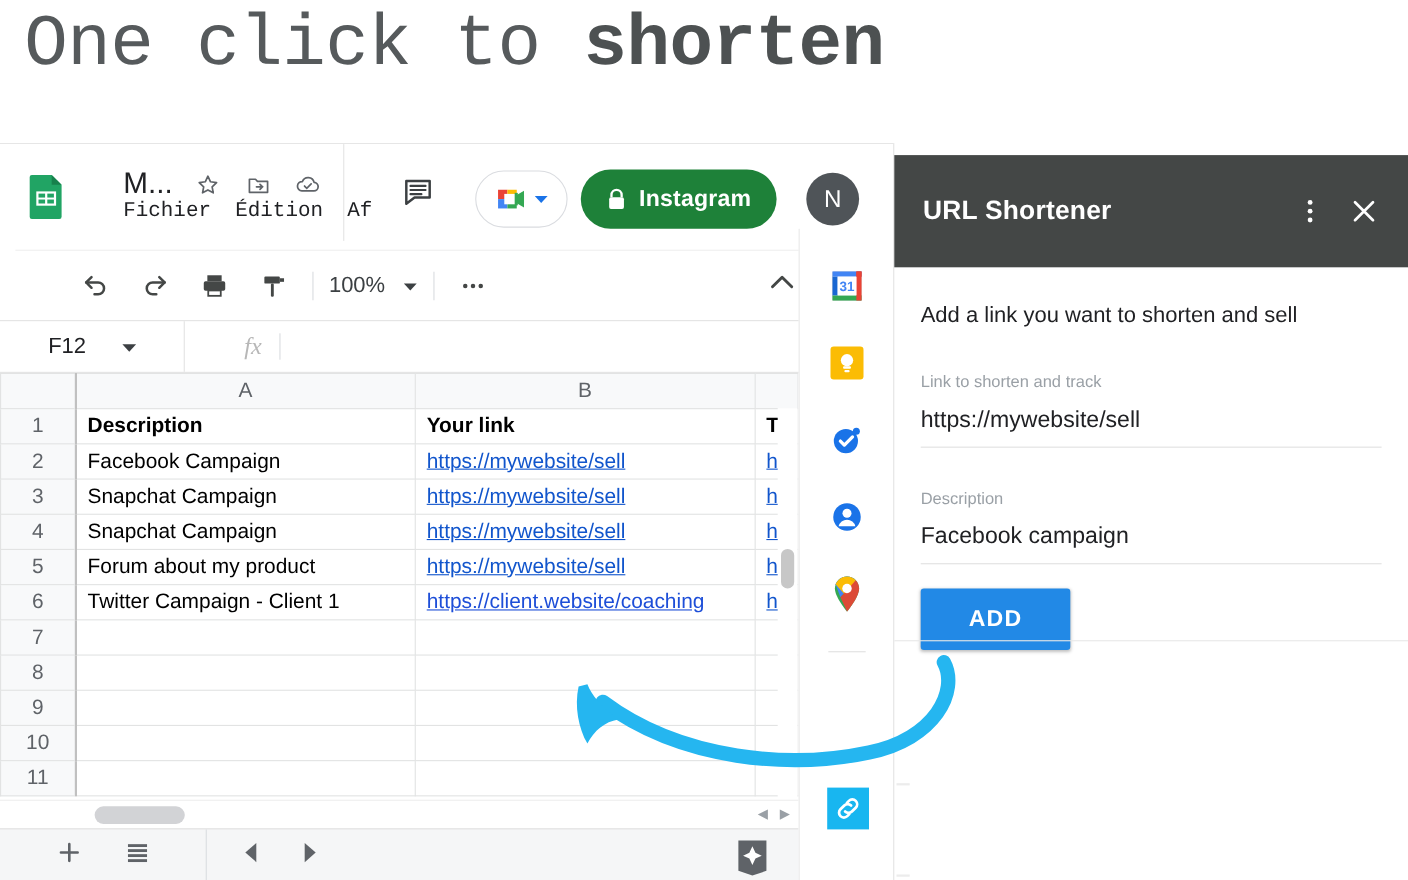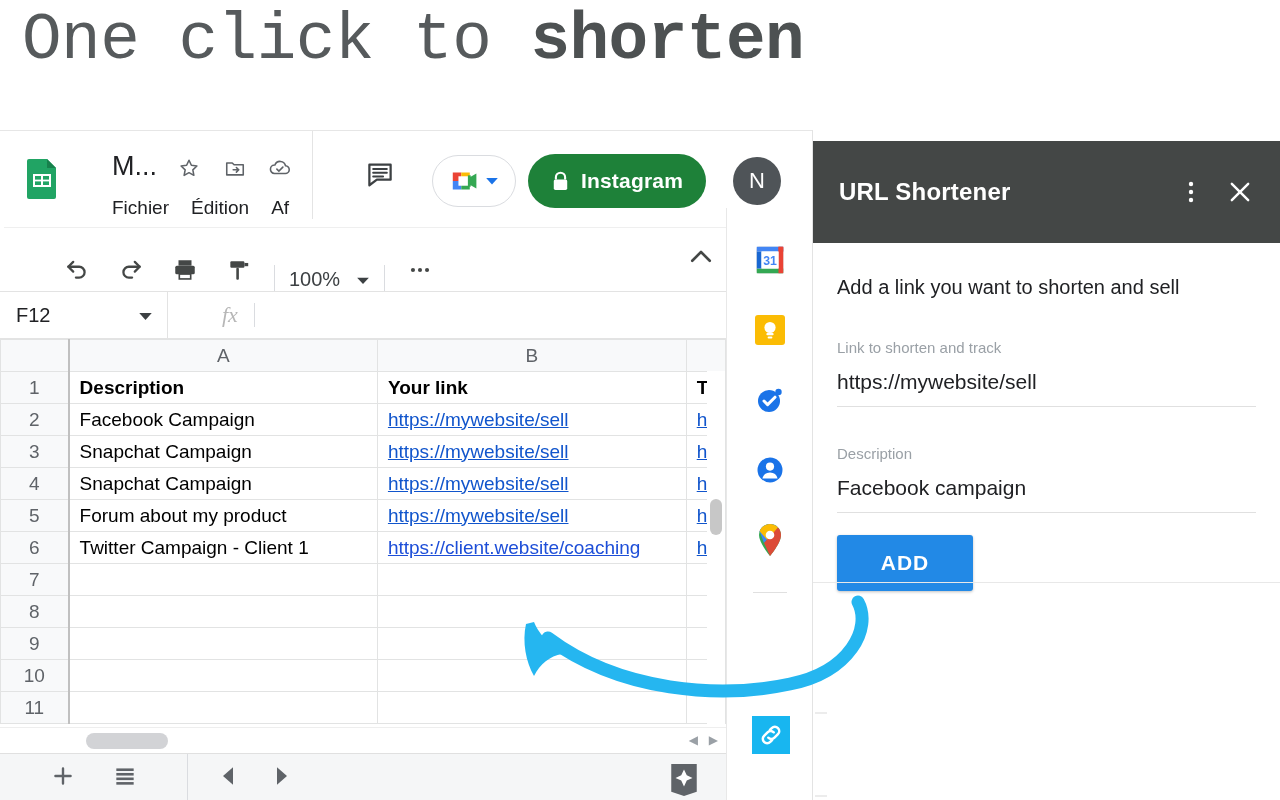--- a/index.html
+++ b/index.html
@@ -34,22 +34,22 @@
   .gs-logo svg { display:block; }
   .doc-title {
     position: absolute; left: 112px; top: 20px;
     font-size: 27px; color: #202124; letter-spacing: 0px; white-space: nowrap;
   }
   .title-icon { position: absolute; top: 26px; color: #5f6368; }
   .ic-star { left: 178px; }
   .ic-move { left: 224px; }
   .ic-cloud { left: 268px; }
   .menu-row {
-    position: absolute; left: 112px; top: 66px;
-    font-size: 19px; color: #202124; white-space: nowrap;
+    position: absolute; left: 112px; top: 49px;
+    font-size: 19px; color: #202124; white-space: nowrap; font-family: Liberation Mono, monospace;
   }
   .menu-row span { margin-right: 22px; }
   .hdr-divider {
     position: absolute; left: 312px; top: 0px; width: 1px; height: 88px; background: #e4e4e4;
   }
   .comment-ic { position: absolute; left: 365px; top: 158px; }
   .meet-pill {
     position: absolute; left: 432px; top: 154px; width: 84px; height: 52px;
     border: 1px solid #dadce0; border-radius: 26px; background: #fff;
     display: flex; align-items: center; justify-content: center; gap: 2px;
@@ -62,37 +62,37 @@
   }
   .avatar {
     position: absolute; left: 733px; top: 156px; width: 48px; height: 48px;
     border-radius: 50%; background: #4f5458; color: #fff;
     display: flex; align-items: center; justify-content: center;
     font-size: 22px; font-weight: 500;
   }
 
   
   .gs-toolbar {
-    position: absolute; left: 4px; top: 96px; width: 812px; height: 64px;
-    border-top: 1px solid #efefef; display: flex; align-items: flex-end;
+    position: absolute; left: 14px; top: 96px; width: 812px; height: 64px;
+    border-top: 1px solid #efefef; display: flex; align-items: center;
   }
   .tb-ic { width: 42px; height: 42px; display:flex; align-items:center; justify-content:center; color:#444746; }
   .tb-sep { width: 1px; height: 26px; background: #dadce0; margin: 0 14px; }
   .zoom-box { display: flex; align-items: center; gap: 16px; font-size: 20px; color: #3c4043; }
   .collapse-ic { position: absolute; right: 92px; top: 16px; color:#444746; }
 
   
   .namebar {
     position: absolute; left: 0; top: 160px; width: 812px; height: 48px;
     border-top: 1px solid #e3e3e3; border-bottom: 1px solid #e3e3e3;
     display: flex; align-items: center; background: #fff;
   }
   .namebox {
     width: 168px; height: 100%; display: flex; align-items: center;
-    justify-content: space-between; padding: 0 14px 0 16px;
+    justify-content: center; padding: 0 14px 0 16px;
     border-right: 1px solid #e3e3e3;
     gap: 32px;
   }
   .namebox .nm { font-size: 20px; color: #202124; }
   .fxwrap { display: flex; align-items: center; padding-left: 18px; gap: 16px; }
   .fx { font-size: 22px; color: #b7b7b7; font-style: italic; font-family: "Liberation Serif", serif; margin-left: 36px; }
   .fx-div { width: 1px; height: 24px; background: #dadce0; }
 
   
   .grid-wrap { position: absolute; left: 0; top: 208px; width: 726px; height: 388px; overflow: hidden; }

